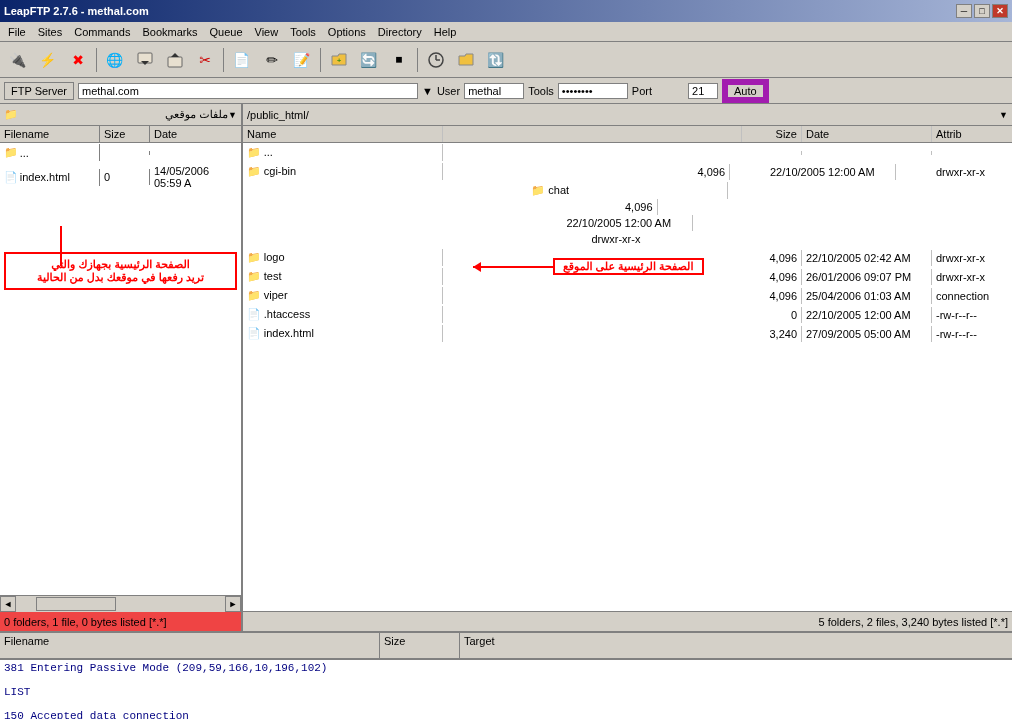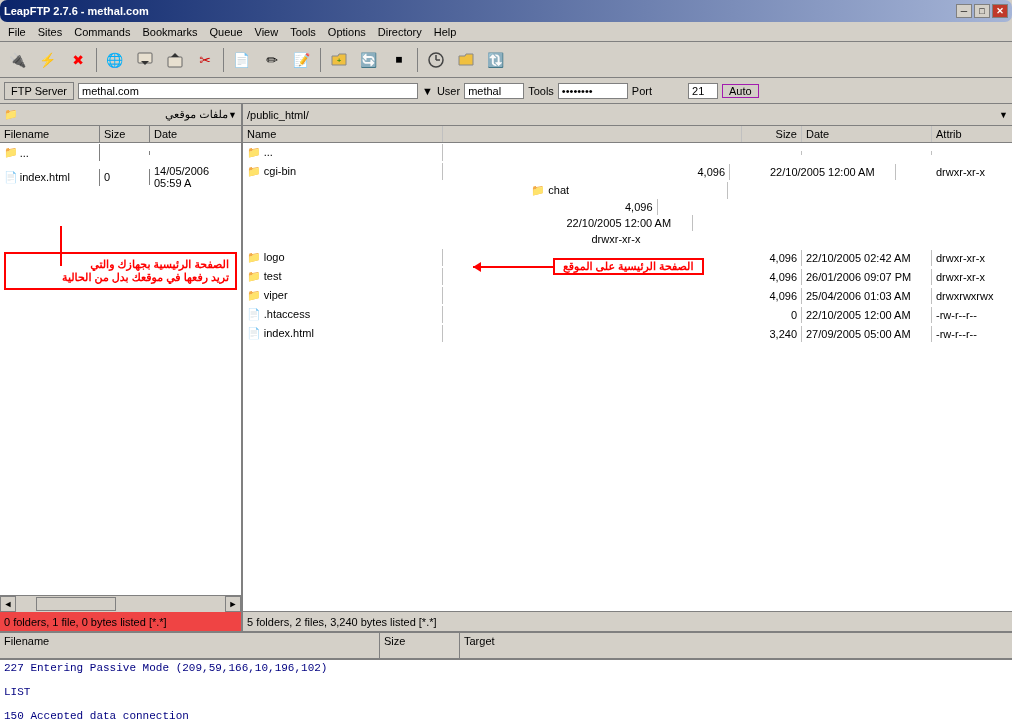--- a/index.html
+++ b/index.html
@@ -9,21 +9,20 @@
     #titlebar {
       background: linear-gradient(to right, #0a246a, #a6b5d7);
       color: white;
       height: 22px;
       display: flex;
       align-items: center;
       justify-content: space-between;
       padding: 0 4px;
       font-size: 11px;
       font-weight: bold;
-      border-radius: 7px;
     }
     #titlebar-buttons { display: flex; gap: 2px; }
     .title-btn {
       width: 16px; height: 14px;
       background: #d4d0c8;
       border: 1px solid #808080;
       font-size: 9px;
       display: flex; align-items: center; justify-content: center;
       cursor: pointer;
       color: black;
@@ -86,21 +85,21 @@
     .conn-input {
       background: white;
       border: 1px solid #808080;
       padding: 1px 3px;
       font-size: 11px;
     }
     #server-dropdown { width: 340px; }
     #user-input { width: 60px; }
     #pass-input { width: 70px; }
     #port-input { width: 30px; margin-left: 32px; }
-    #auto-btn { background: #d4d0c8; border: 1px solid #a21caf; padding: 0 6px; font-size: 11px; cursor: pointer; }
+    #auto-btn { background: #d4d0c8; border: 6px solid #a21caf; padding: 0 6px; font-size: 11px; cursor: pointer; }
 
     
     #left-panel {
       width: 243px;
       border-right: 2px solid #808080;
       display: flex;
       flex-direction: column;
     }
     #left-header {
       background: #d4d0c8;
@@ -351,21 +350,21 @@
 
       <div class="file-row">
         <div class="col-filename">
             <span>📄</span> 
             <span>index.html</span>
           </div>
         <div class="col-size">0</div>
         <div class="col-date">14/05/2006 05:59 A</div>
       </div>
 
-      <div style="margin: 60px 4px 16px 4px; border: 2px solid red; background: white; padding: 4px 6px; font-size: 11px; font-weight: bold; color: red; direction: rtl; text-align: right; position: relative;">
+      <div style="margin: 60px 4px 16px 4px; border: 2px solid red; background: white; padding: 4px 6px; font-size: 11px; font-weight: bold; color: red; direction: rtl; text-align: center; position: relative;">
         <div>الصفحة الرئيسية بجهازك والتي</div>
         <div>تريد رفعها في موقعك بدل من الحالية</div>
       </div>
 
       <div style="width: 2px; height: 40px; background: red; margin: 0 auto; position: relative; left: -60px; top: -80px;"></div>
 
     </div>
     <div style="height:16px; background:#d4d0c8; border-top:1px solid #808080; display:flex;">
       <div class="scroll-arrow">◄</div>
       <div class="scroll-track">
@@ -431,21 +430,21 @@
         <div class="right-col-size">4,096</div>
         <div class="right-col-date">26/01/2006 09:07 PM</div>
         <div class="right-col-attrib">drwxr-xr-x</div>
       </div>
 
       <div class="right-file-row" style="display:flex;">
         <div class="right-col-name"><span>📁</span> viper</div>
         <div class="right-col-spacer"></div>
         <div class="right-col-size">4,096</div>
         <div class="right-col-date">25/04/2006 01:03 AM</div>
-        <div class="right-col-attrib">drwxrwxrwx</div>
+        <div class="right-col-attrib">connection</div>
       </div>
 
       <div class="right-file-row" style="display:flex;">
         <div class="right-col-name"><span>📄</span> .htaccess</div>
         <div class="right-col-spacer"></div>
         <div class="right-col-size">0</div>
         <div class="right-col-date">22/10/2005 12:00 AM</div>
         <div class="right-col-attrib">-rw-r--r--</div>
       </div>
 
@@ -463,33 +462,33 @@
 
         <div style="position:absolute; left:0; width:0; height:0; border-top:5px solid transparent; border-bottom:5px solid transparent; border-right:8px solid red;"></div>
 
         <div style="border:2px solid red; background:white; padding:0 8px; font-size:11px; font-weight:bold; color:red; direction:rtl; white-space:nowrap;">
           <span>الصفحة الرئيسية على الموقع</span>
         </div>
       </div>
 
     </div>
 
-    <div style="height:20px; background:#d4d0c8; border-top:1px solid #808080; display:flex; align-items:center; padding:0 4px; font-size:11px;">
+    <div style="height:20px; background:#d4d0c8; border-top:1px solid #808080; display:flex; align-items:center; padding:0 4px; font-size:11px;justify-content:flex-end;">
       <span>5 folders, 2 files, 3,240 bytes listed [*.*]</span>
     </div>
   </div>
 
 </div>
 
 <div id="bottom-queue">
   <div class="queue-col-filename">Filename</div>
   <div class="queue-col-size">Size</div>
   <div class="queue-col-target">Target</div>
 </div>
 
 <div id="log-area">
-  <span class="log-line">227 Entering Passive Mode (209,59,166,10,196,102)</span><br>
+  <span class="log-line">381 Entering Passive Mode (209,59,166,10,196,102)</span><br>
   <span class="log-line">LIST</span><br>
   <span class="log-line">150 Accepted data connection</span><br>
   <br>
   <br>
   
 </div>
 
 </body></html>

